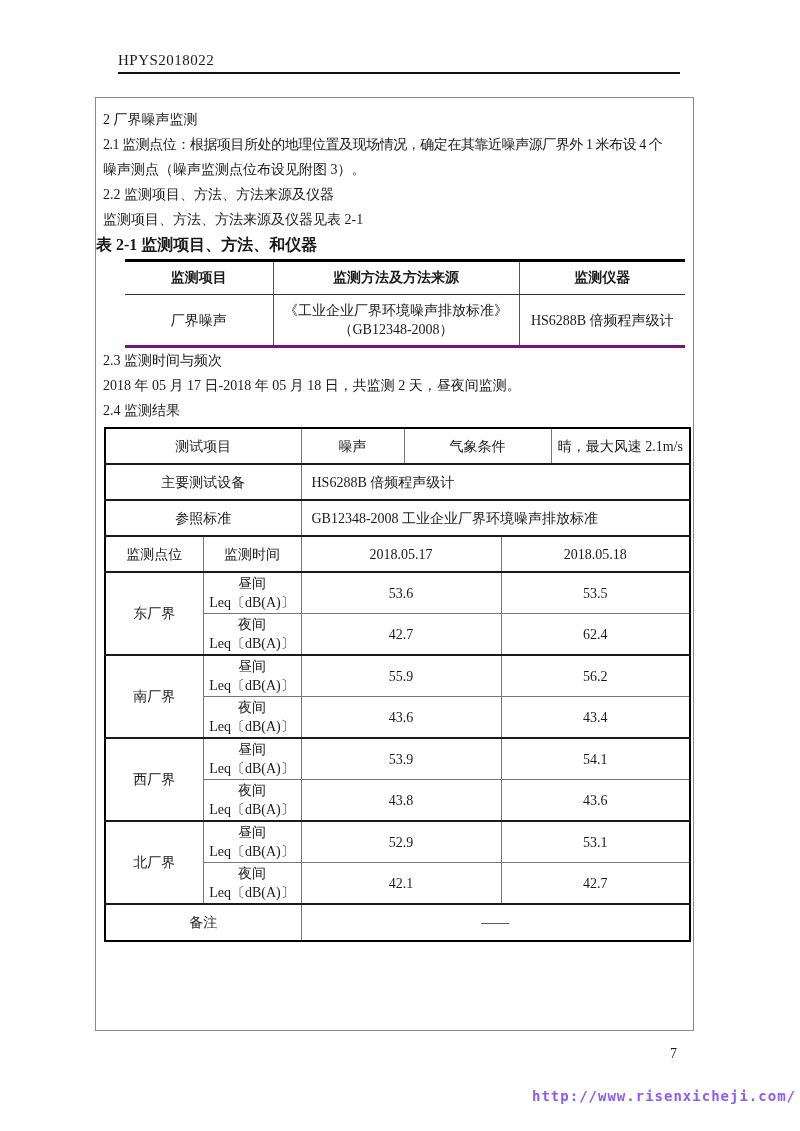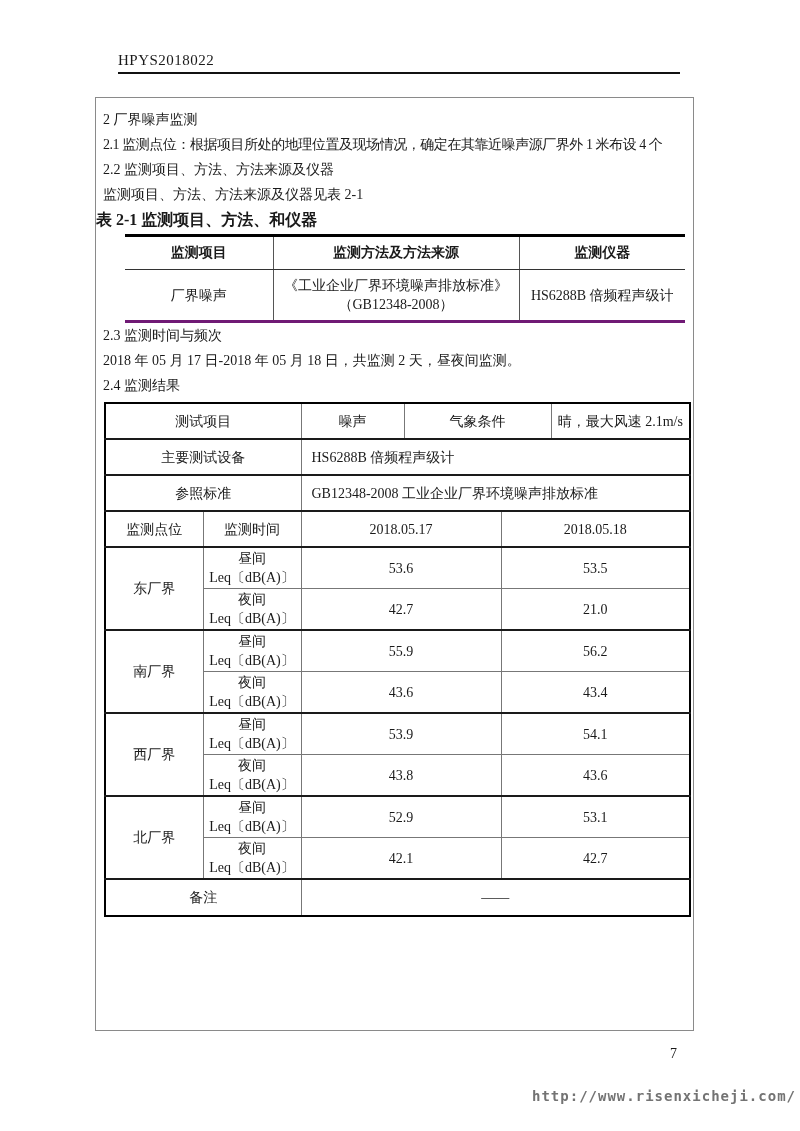--- a/index.html
+++ b/index.html
@@ -33,33 +33,34 @@
   .rt td{border:1px solid #777;text-align:center;vertical-align:middle;padding:0;line-height:19px;}
   .rt tr.thick td{border-top:2px solid #1a1a1a;}
   .rt tr.thin td{border-top:1px solid #a0a0a0;}
   .rt td.lft{text-align:left;padding-left:10px;}
   .rt tr.hrow td{height:34px;}
   .rt tr.drow td{height:40px;}
   .rt tr.rrow td{height:35px;}
   .page-number{position:absolute;left:670px;top:1046px;font-size:14px;}
   .watermark{
     position:absolute;right:4px;top:1088px;font-family:"DejaVu Sans Mono",monospace;
-    font-size:14px;font-weight:bold;color:#737373;letter-spacing:1px;
+    font-size:14px;font-weight:bold;color:#8b5cf6;letter-spacing:1px;
   }
 </style>
 </head>
 <body>
 
 <div class="doc-code">HPYS2018022</div>
 <div class="header-rule"></div>
 
 <div class="page-frame">
 
   <div class="para">2 厂界噪声监测</div>
   <div class="para tight">2.1 监测点位：根据项目所处的地理位置及现场情况，确定在其靠近噪声源厂界外 1 米布设 4 个</div>
+  <div class="para">噪声测点（噪声监测点位布设见附图 3）。</div>
   <div class="para">2.2 监测项目、方法、方法来源及仪器</div>
   <div class="para">监测项目、方法、方法来源及仪器见表 2-1</div>
 
   <div class="t1-title">表 2-1 监测项目、方法、和仪器</div>
 
   <table class="t1">
     <colgroup>
         <col style="width:148px">
         <col style="width:246px">
         <col style="width:166px">
@@ -124,21 +125,21 @@
       </td>
       <td colspan="2">53.6</td>
       <td colspan="2">53.5</td>
     </tr>
     <tr class="drow thin">
       <td>
         <div>夜间</div>
         <div>Leq〔dB(A)〕</div>
       </td>
       <td colspan="2">42.7</td>
-      <td colspan="2">21.0</td>
+      <td colspan="2">62.4</td>
     </tr>
 
     <tr class="drow thick">
       <td rowspan="2">南厂界</td>
       <td>
         <div>昼间</div>
         <div>Leq〔dB(A)〕</div>
       </td>
       <td colspan="2">55.9</td>
       <td colspan="2">56.2</td>

